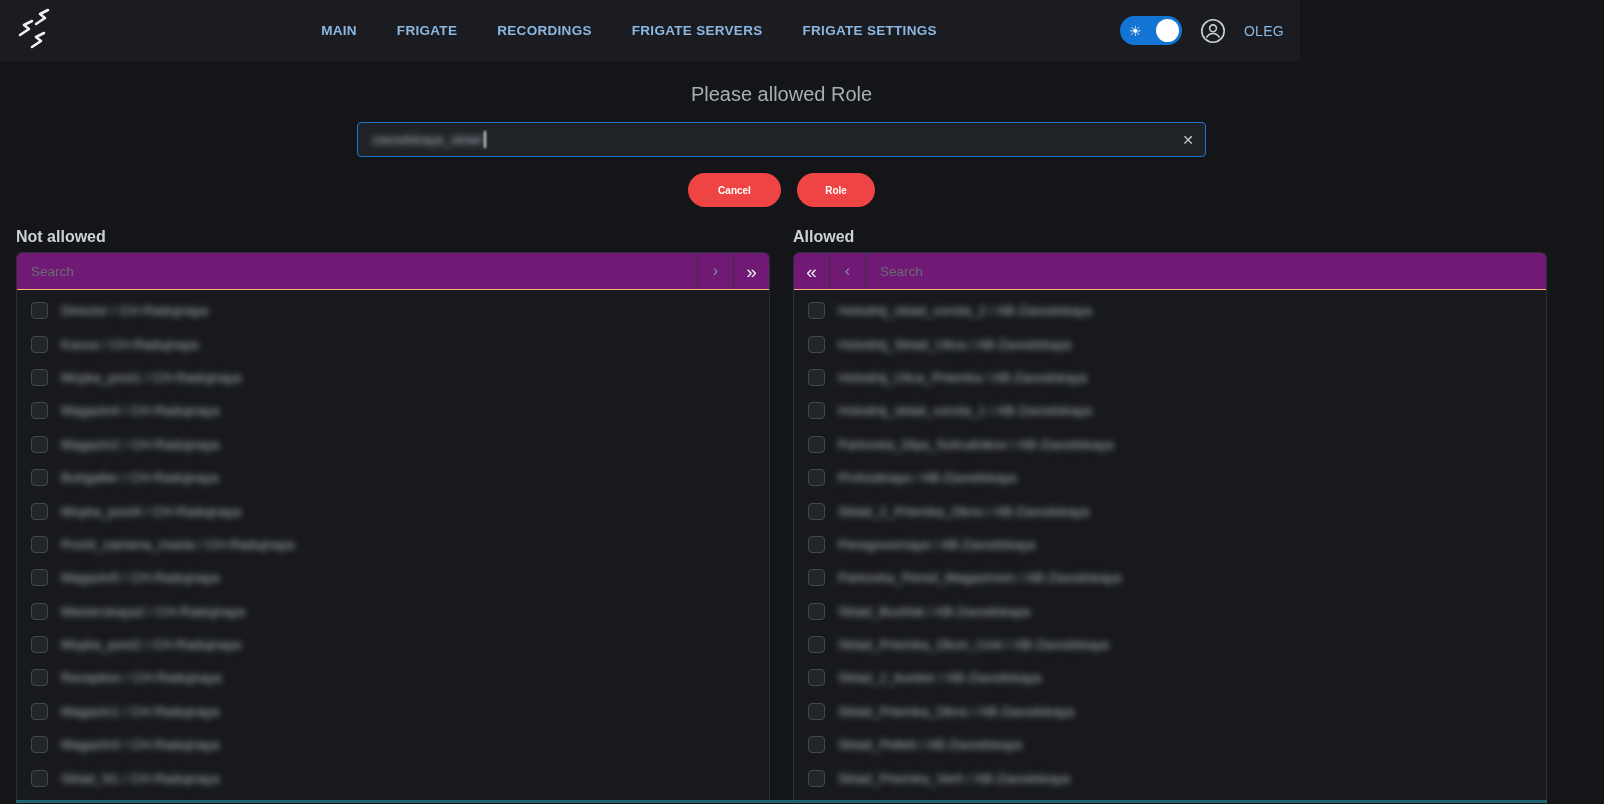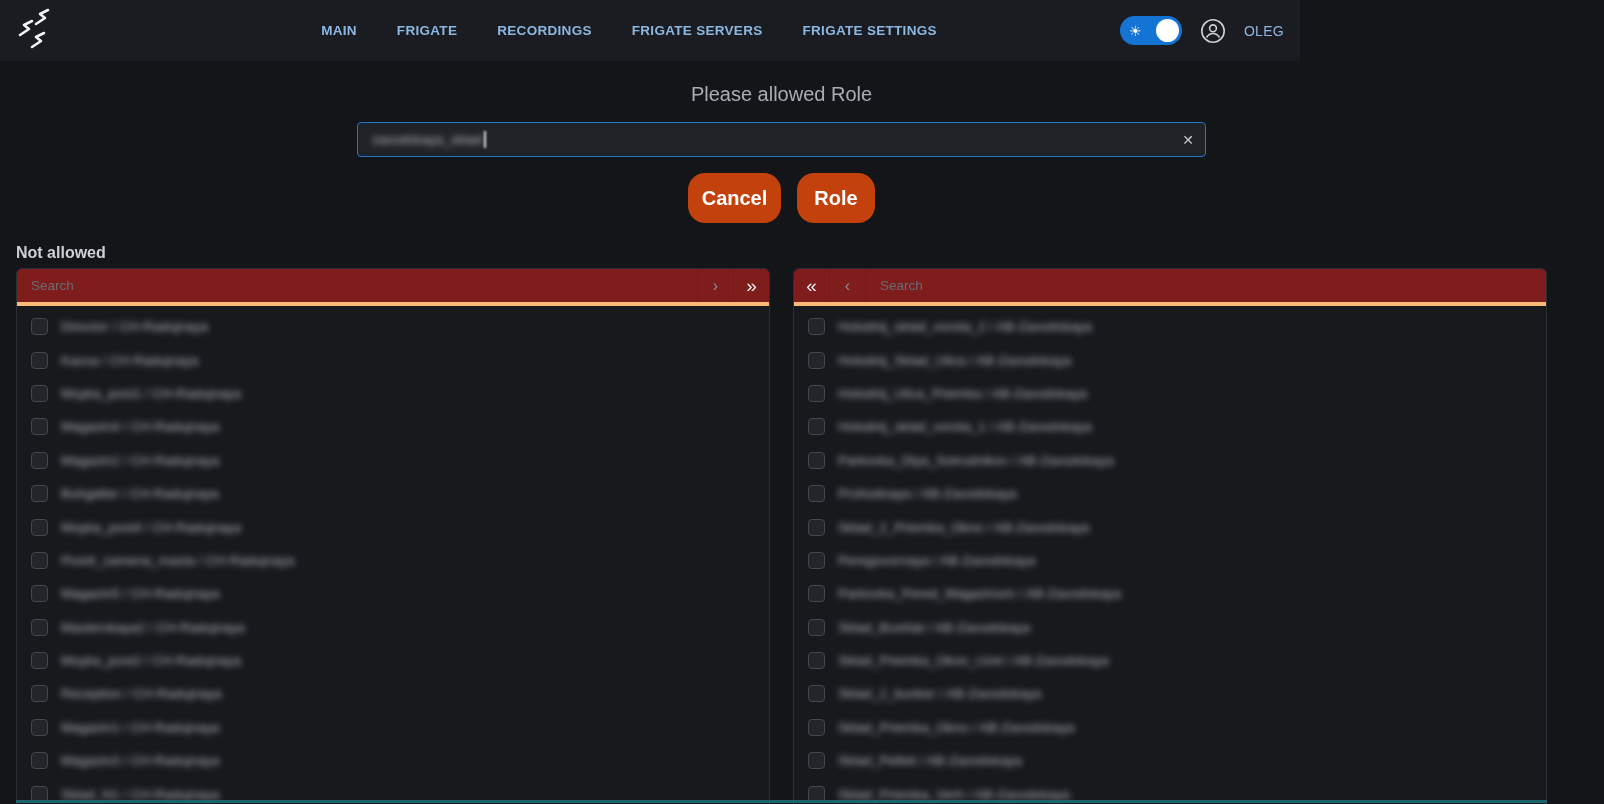--- a/index.html
+++ b/index.html
@@ -62,41 +62,41 @@
     margin-left:2px; filter:blur(1px);
   }
   .role-input .clear {
     position:absolute; right:11px; top:50%; transform:translateY(-50%);
     color:#c6c9cd; font-size:14px; cursor:pointer; line-height:1;
   }
   .actions {
     margin-top:16px; display:flex; justify-content:center; gap:16px;
   }
   .btn {
-    height:50px; border:none; border-radius:17px; background:#c2410c;
-    color:#ffffff; font-size:20px; font-weight:700; cursor:pointer;
+    height:34px; border:none; border-radius:17px; background:#ef4444;
+    color:#ffffff; font-size:10px; font-weight:700; cursor:pointer;
     font-family:"Liberation Sans", sans-serif;
   }
   .btn-cancel { width:93px; }
   .btn-save  { width:78px; }
 
   
   .headers { margin-top:20px; display:flex; }
   .col-header {
     width:754px; color:#cdd1d6; font-size:16px; font-weight:700; line-height:20px;
   }
   .col-header + .col-header { margin-left:23px; }
   .panels { margin-top:5px; display:flex; gap:23px; }
   .panel {
     width:754px; height:560px; background:#17191d;
     border:1px solid #2b2e34; border-radius:6px; overflow:hidden;
   }
   .toolbar {
-    display:flex; height:37px; background:#7f1d1d;
-    border-bottom:4px solid #fdba74;
+    display:flex; height:37px; background:#701a75;
+    border-bottom:1px solid #fdba74;
   }
   .toolbar .search {
     flex:1; background:transparent; border:none; outline:none;
     color:#c3c7cc; font-size:13.5px; padding:0 14px;
     font-family:"Liberation Sans", sans-serif;
   }
   .toolbar .search::placeholder { color:#686d74; }
   .tool-btn {
     width:36px; background:transparent; border:none; cursor:pointer;
     display:flex; align-items:center; justify-content:center;
@@ -174,20 +174,21 @@
       <span class="clear">✕</span>
     </div>
 
     <div class="actions">
       <button class="btn btn-cancel">Cancel</button>
       <button class="btn btn-save">Role</button>
     </div>
 
     <div class="headers">
       <div class="col-header">Not allowed</div>
+      <div class="col-header">Allowed</div>
     </div>
 
     <div class="panels">
 
       <section class="panel panel-left">
         <div class="toolbar">
           <input class="search" type="text" placeholder="Search" style="">
           <button class="tool-btn dim">›</button>
           <button class="tool-btn bright">»</button>
         </div>

